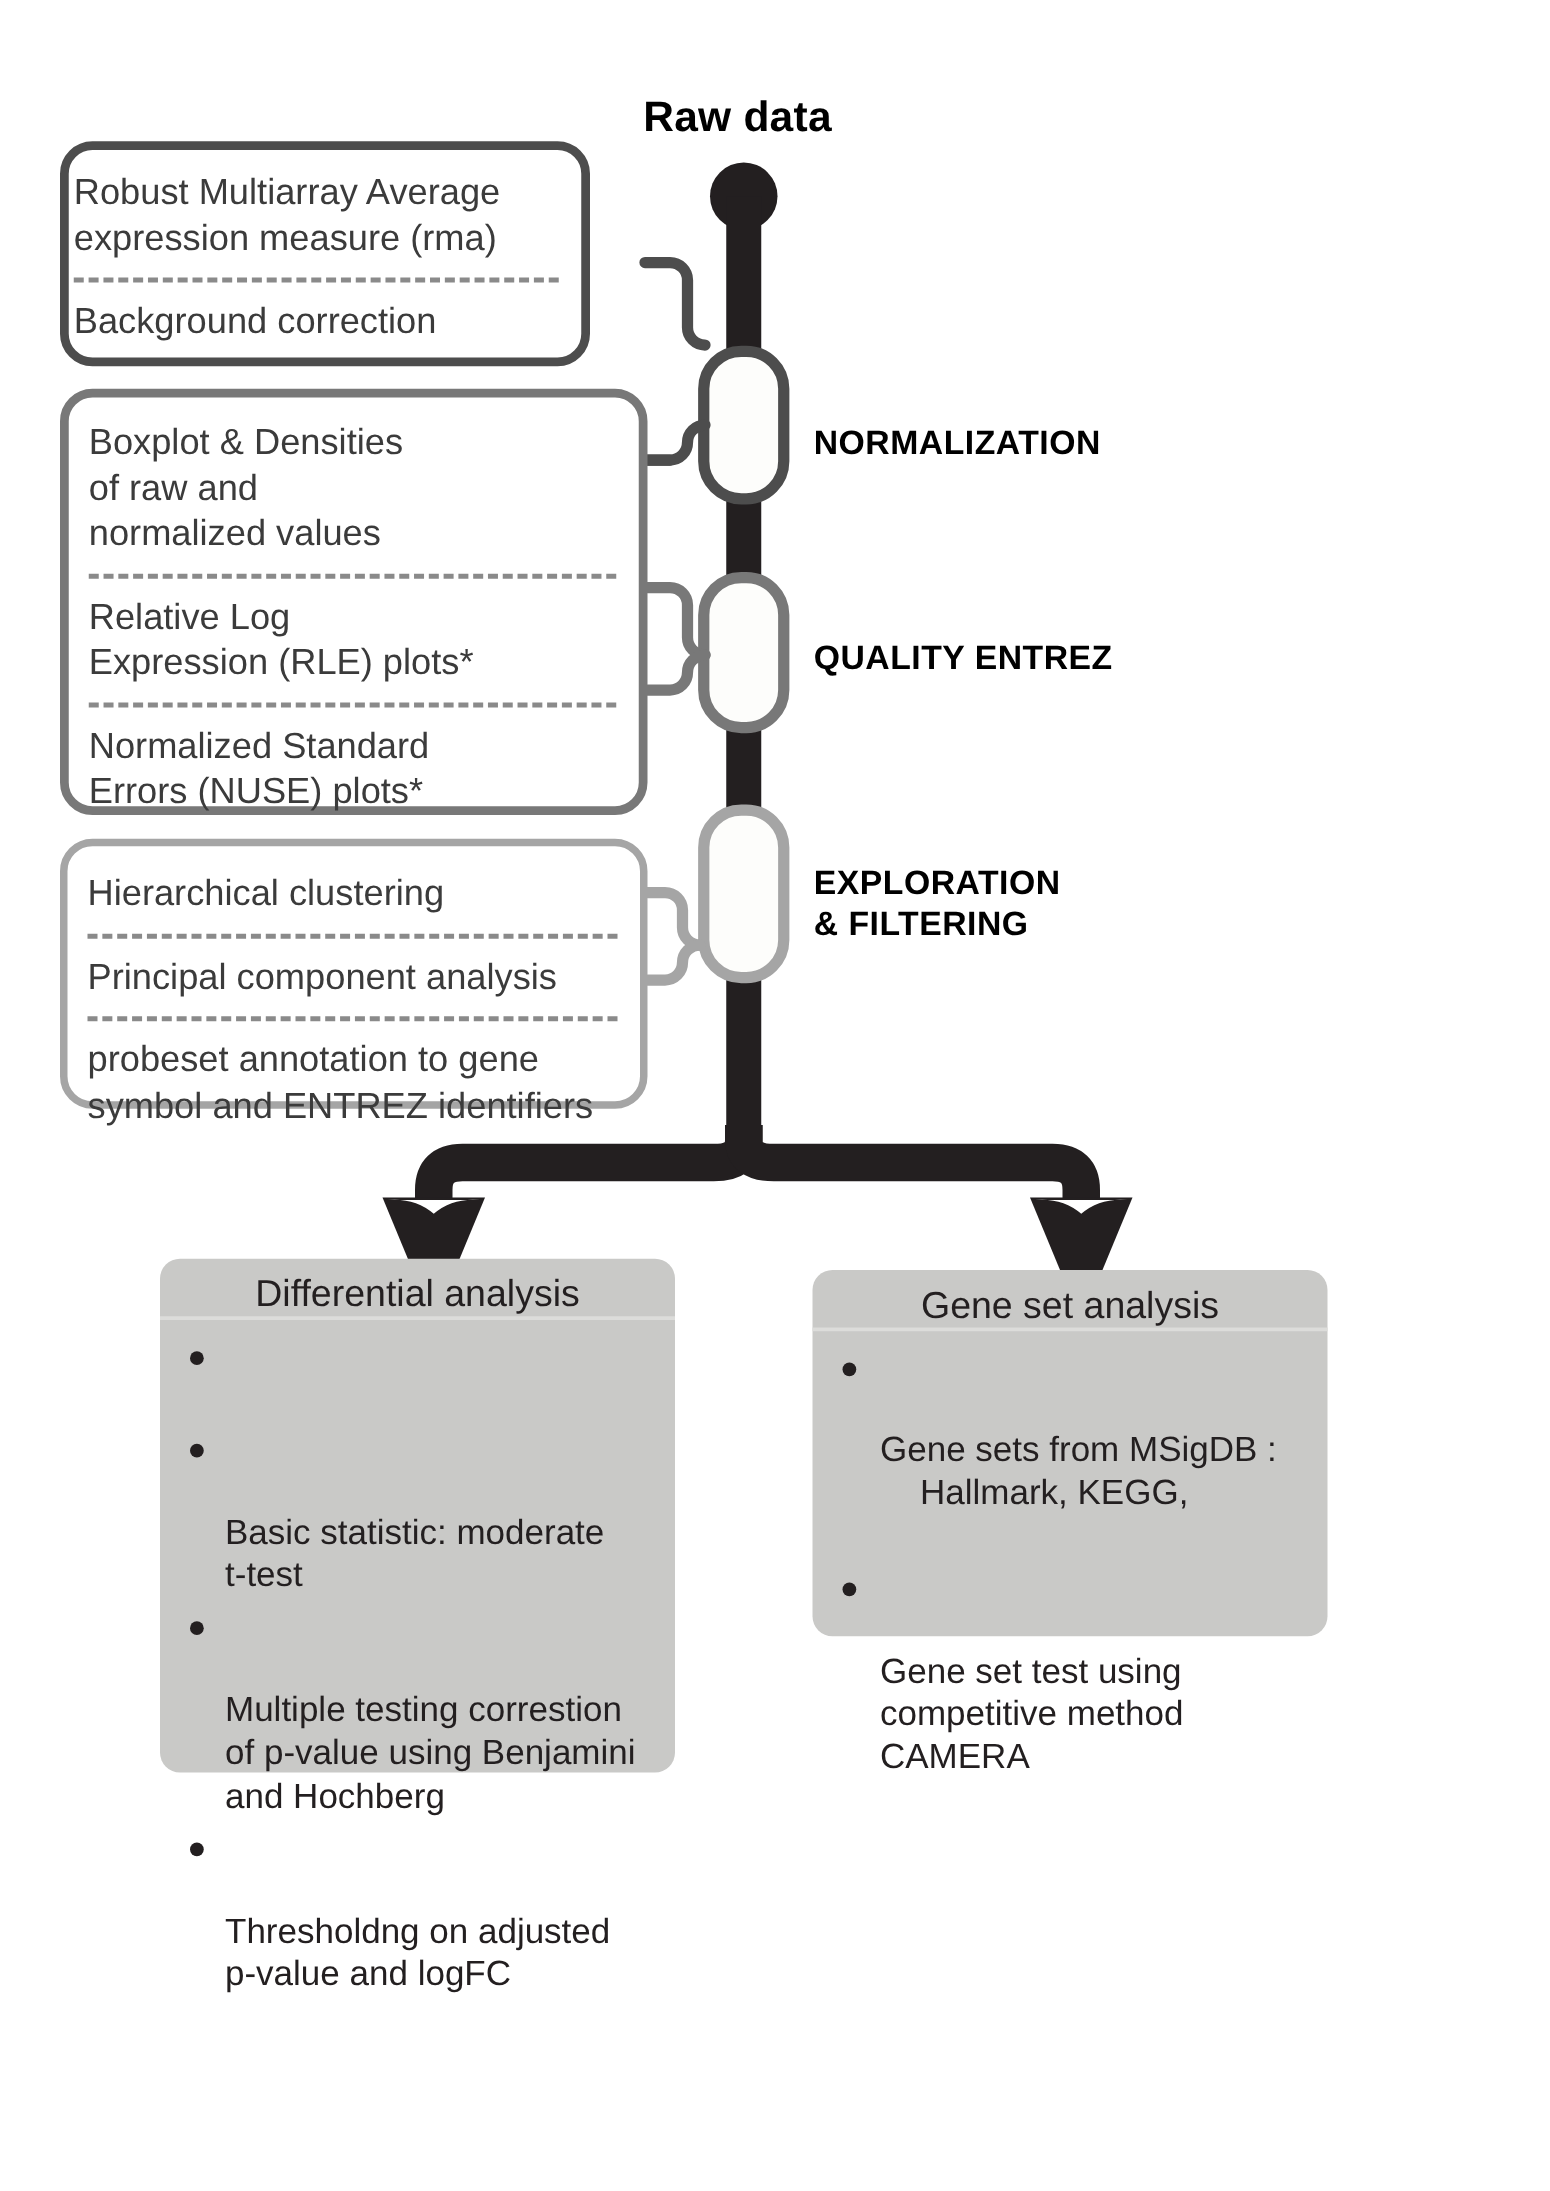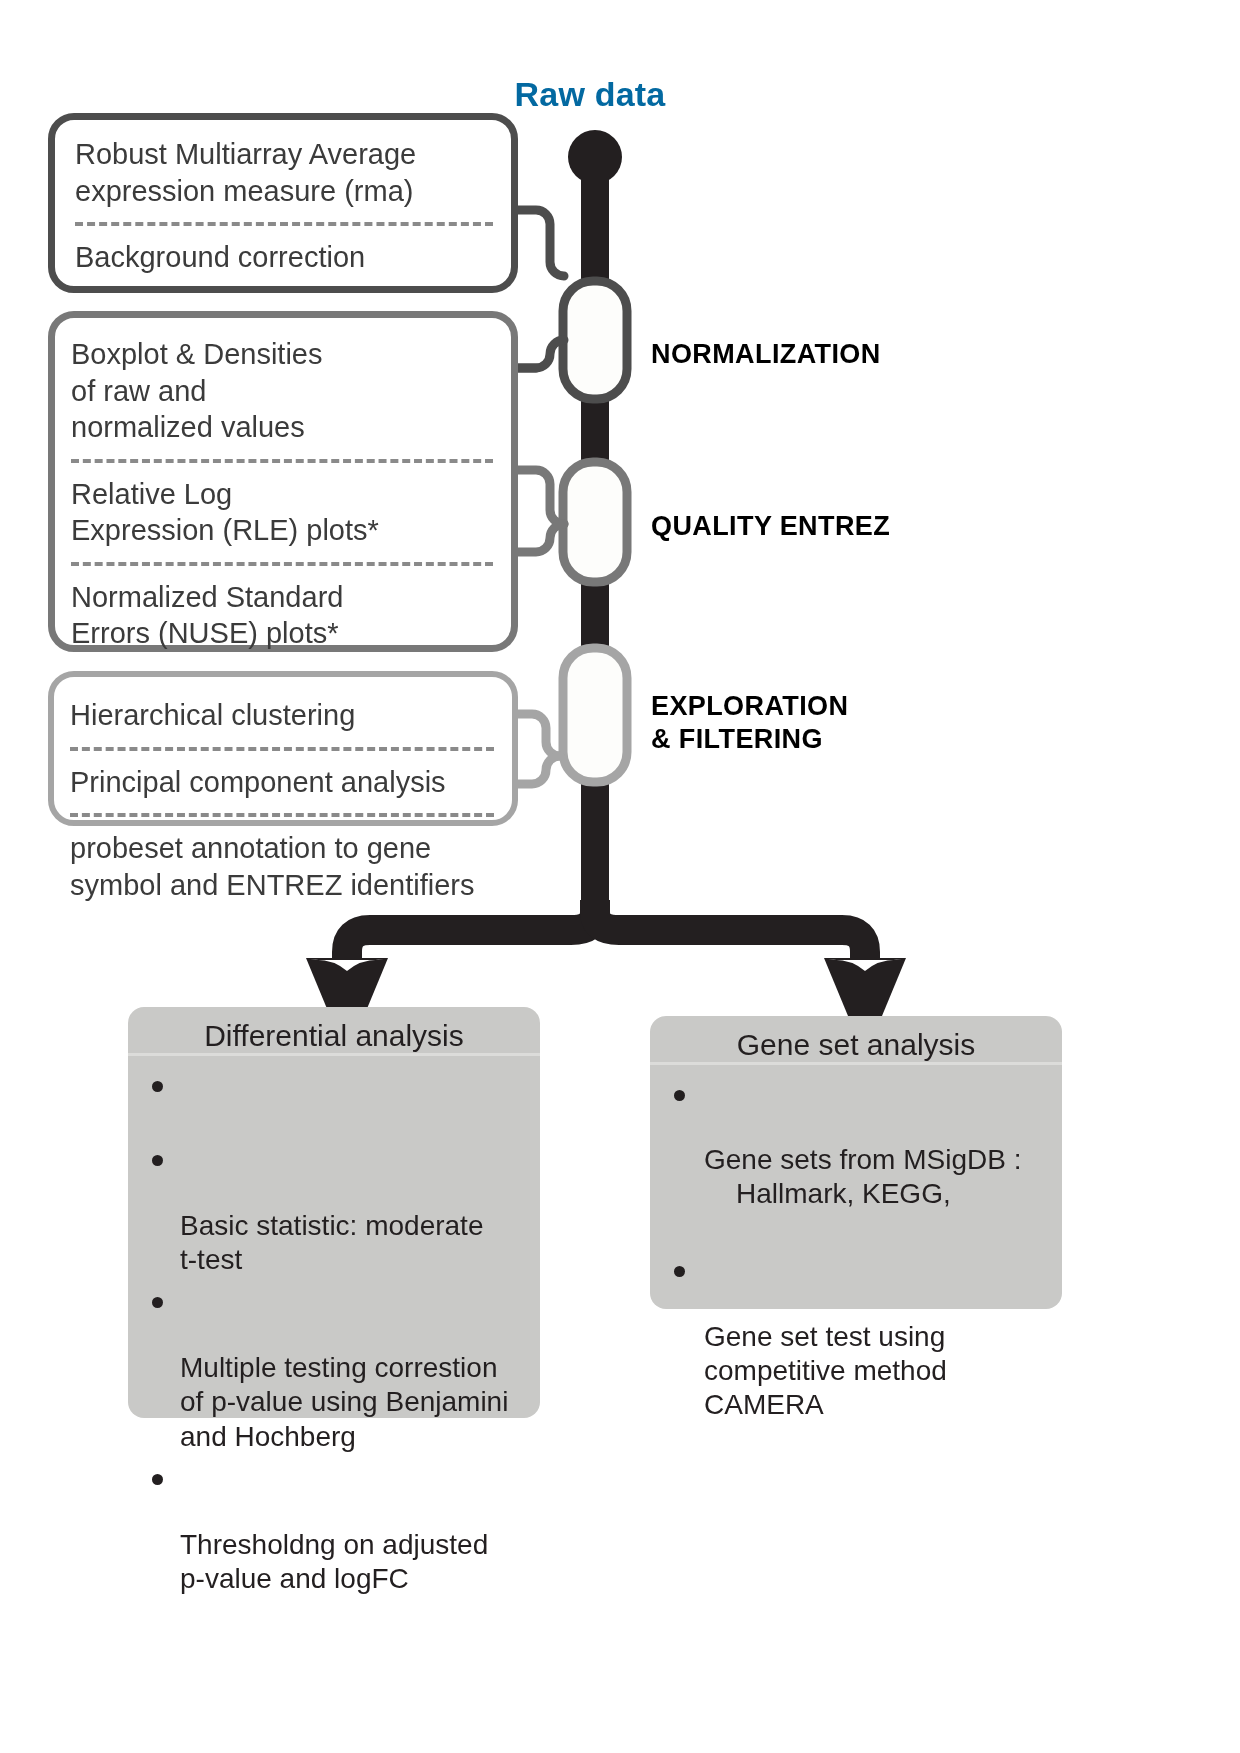--- a/index.html
+++ b/index.html
@@ -3,34 +3,34 @@
 <meta charset="utf-8">
 <style>
   html,body{margin:0;padding:0;background:#ffffff;}
   body{width:1240px;height:1753px;position:relative;overflow:hidden;
        font-family:"Liberation Sans","DejaVu Sans",sans-serif;color:#231f20;}
 
   #stage{position:absolute;left:0;top:0;width:1240px;height:1753px;}
 
   
   .raw-title{position:absolute;left:460px;top:75px;width:260px;text-align:center;
-             font-size:34px;font-weight:bold;letter-spacing:.2px;color:#0369a1;}
+             font-size:34px;font-weight:bold;letter-spacing:.2px;color:#000000;}
 
   
   .stepbox{position:absolute;box-sizing:border-box;background:#ffffff;
            border-style:solid;border-radius:26px;}
   .stepbox .rowtxt{font-size:29px;line-height:1.26;color:#3b3b3b;white-space:pre-line;}
   .stepbox .row{padding:6px 0 6px 0;}
   .dashsep{border:0;border-top:4px dashed #8a8a8a;margin:7px 2px 7px 0;height:0;}
 
-  #box1{left:48px;top:113px;width:470px;height:180px;border-width:7px;border-color:#4d4d4d;
-        padding:10px 16px 10px 20px;}
+  #box1{left:48px;top:113px;width:424px;height:180px;border-width:7px;border-color:#4d4d4d;
+        padding:10px 16px 10px 4px;}
   #box2{left:48px;top:311px;width:470px;height:341px;border-width:7px;border-color:#787878;
         padding:12px 16px 10px 16px;}
-  #box3{left:48px;top:671px;width:470px;height:155px;border-width:6px;border-color:#a5a5a5;
+  #box3{left:48px;top:671px;width:470px;height:216px;border-width:6px;border-color:#a5a5a5;
         padding:14px 16px 24px 16px;}
 
   
   .stagelabel{position:absolute;font-size:27px;font-weight:bold;letter-spacing:.4px;
               color:#000000;line-height:1.22;white-space:pre-line;}
   #lab1{left:651px;top:338px;}
   #lab2{left:651px;top:510px;}
   #lab3{left:651px;top:690px;}
 
   

